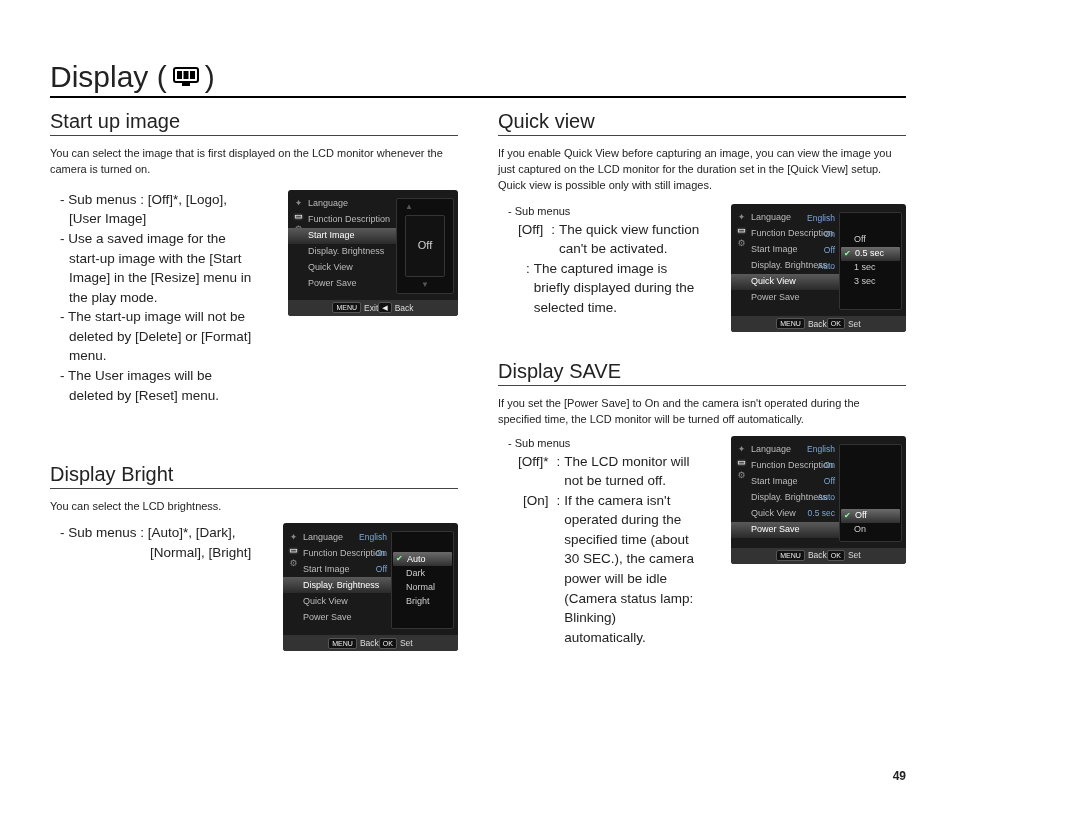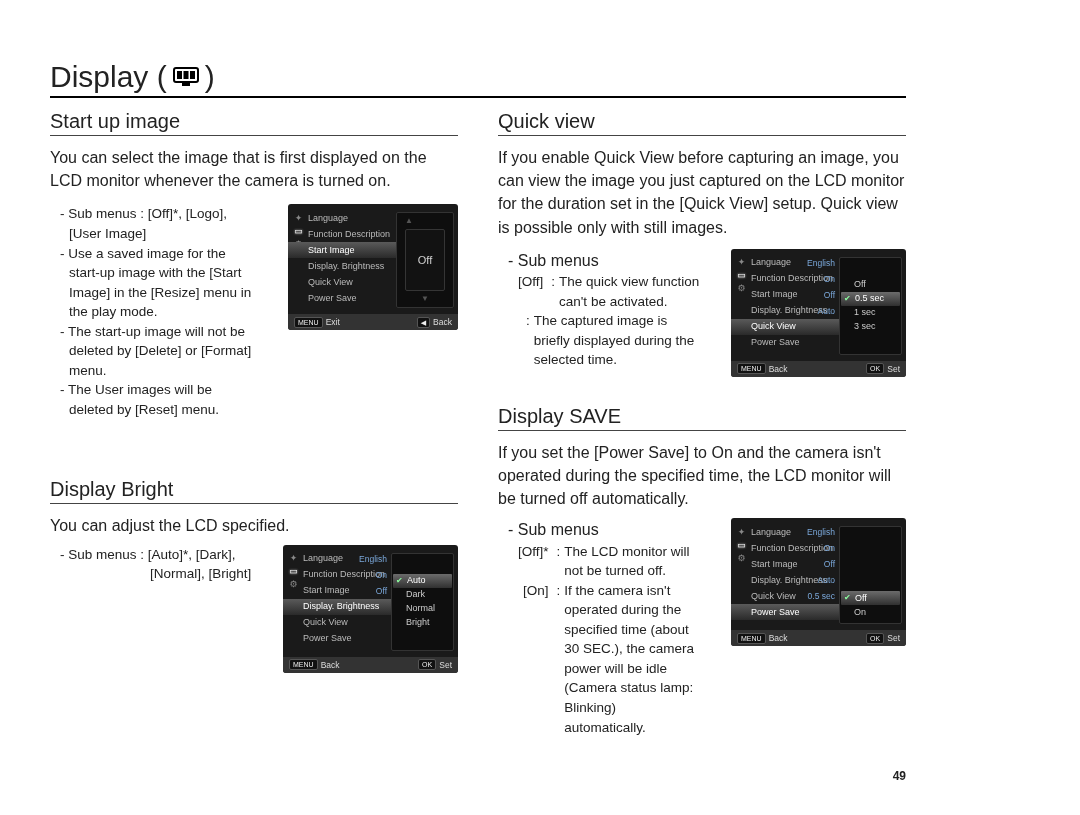--- a/index.html
+++ b/index.html
@@ -38,21 +38,21 @@
     display: flex;
     flex-direction: column;
   }
   .section { margin-bottom: 28px; }
   .section-title {
     font-size: 20px;
     border-bottom: 1px solid #444;
     padding-bottom: 2px;
     margin-bottom: 10px;
   }
-  .body-text { font-size: 16px; line-height: 1.45; }
+  .body-text { font-size: 11px; line-height: 1.45; }
   .sub-list {
     font-size: 13.5px;
     line-height: 1.45;
     padding-left: 10px;
   }
   .sub-list .item { text-indent: -9px; padding-left: 9px; }
   .flex-row { display: flex; gap: 30px; align-items: flex-start; }
   .grow { flex: 1; }
   .lcd {
     width: 200px;
@@ -137,21 +137,21 @@
     flex:1; display:flex; align-items:center; justify-content:center;
     color:#d0d0d0; font-size:11px;
     border: 1px solid #353535; margin:4px; border-radius:2px; background:#121212;
   }
   .lcd-right .arrow-row { display:flex; justify-content:space-between; padding:0 4px; color:#555; font-size:8px;}
   .lcd-footer {
     background: #333;
     height: 16px;
     display: flex;
     align-items: center;
-    justify-content: space-between;
+    justify-content: center;
     padding: 0 6px;
     font-size: 8.5px;
     color: #ddd;
   }
   .lcd-footer .kb { display:flex; align-items:center; gap:3px;}
   .lcd-footer .key {
     background:#111; color:#eee; font-size:7px; padding:1px 3px; border-radius:2px;
     border:1px solid #555;
   }
   .defs-table {
@@ -242,21 +242,21 @@
                   <span class="key">◀</span>
                   <span>Back</span>
                 </span>
             </div>
           </div>
         </div>
       </div>
 
       <div class="section" style="margin-top:30px;">
         <div class="section-title">Display Bright</div>
-        <div class="body-text">You can adjust the LCD specified.</div>
+        <div class="body-text">You can select the LCD brightness.</div>
         <div class="flex-row" style="margin-top:8px;">
           <div class="grow sub-list">
             <div class="item">- Sub menus : [Auto]*, [Dark],</div>
             <div class="item" style="white-space:pre;">                        [Normal], [Bright]</div>
           </div>
 
           <div class="lcd" style="width:175px;">
             <div class="lcd-body" style="height:102px;">
               <div class="lcd-left">
                 <div class="icon-col">

